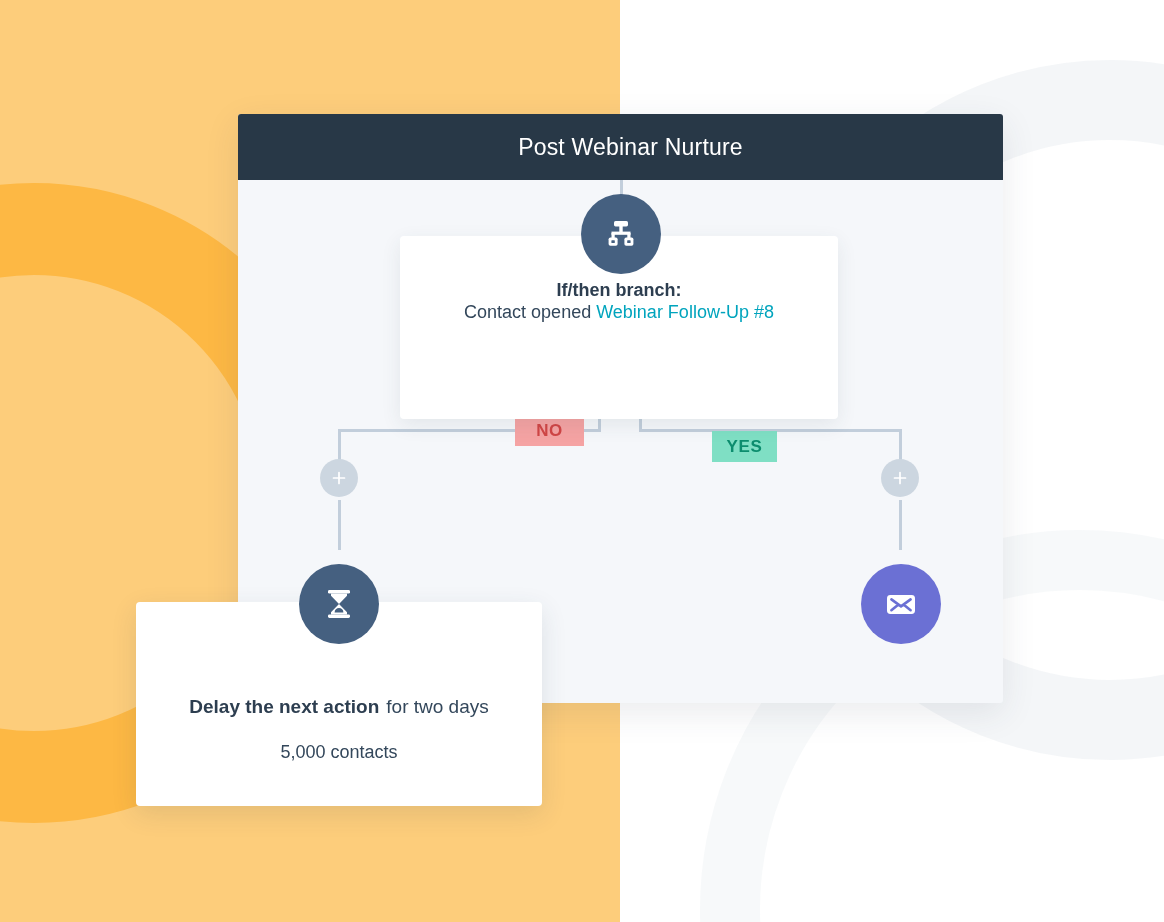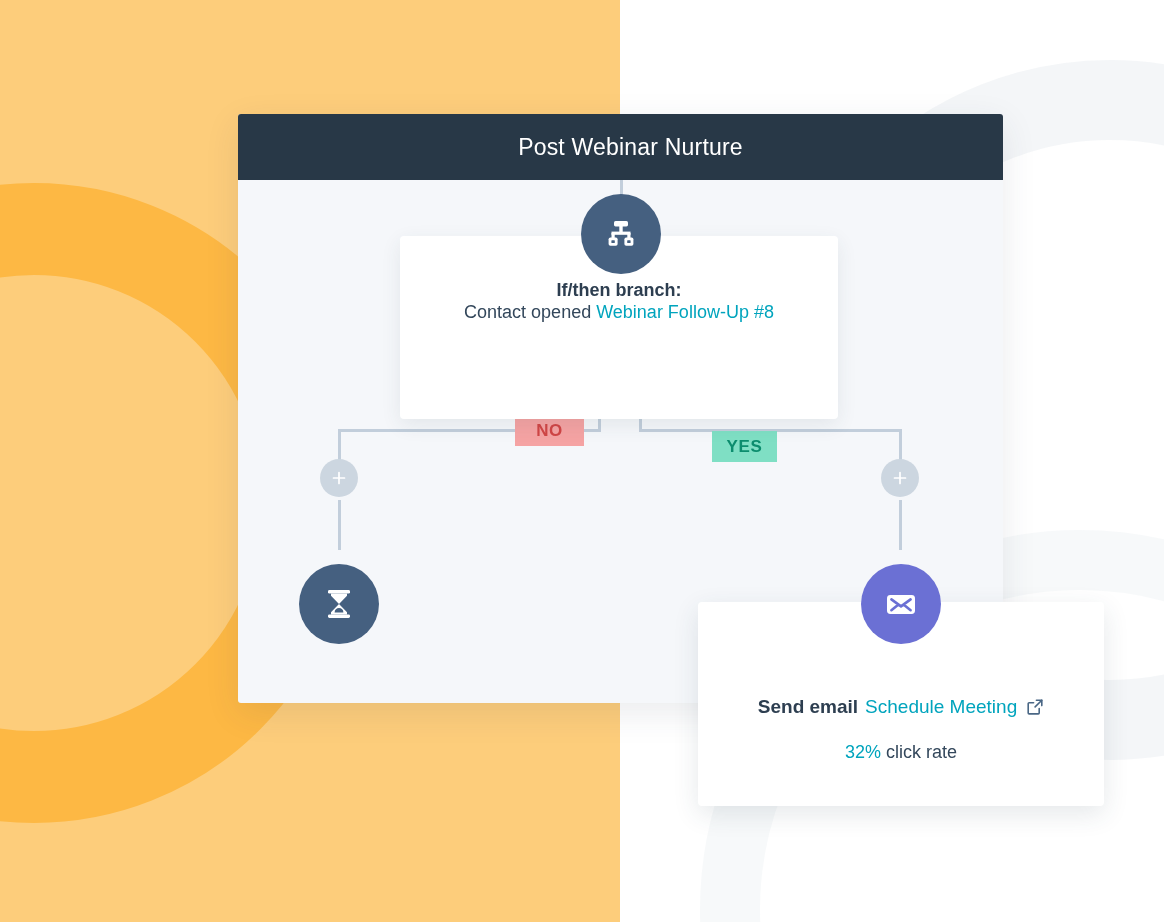--- a/index.html
+++ b/index.html
@@ -339,31 +339,22 @@
 
   <div class="icon-circle icon-email">
     <span>
       <svg width="40" height="40" viewBox="0 0 40 40">
         <rect x="6" y="11" width="28" height="19" rx="3.4" fill="#ffffff"></rect>
         <path d="M10.4 15.4 20 22.4l9.6-7M10.4 26.2l6.8-5.4M29.6 26.2l-6.8-5.4" stroke="#6b70d4" stroke-width="2.6" stroke-linecap="round" stroke-linejoin="round" fill="none"></path>
       </svg>
     </span>
   </div>
 
-
-  <div class="action-card card-email">
+  <div class="action-card card-delay">
     <div class="action-line1">
-      <span class="strong">Send email</span>
-        <span class="link-teal">Schedule Meeting</span>
-        <span class="ext-link-icon">
-        <svg width="18" height="18" viewBox="0 0 18 18">
-          <path d="M10.4 2.2h5.4v5.4" stroke="#4a6785" stroke-width="1.6" fill="none" stroke-linecap="round" stroke-linejoin="round"></path>
-          <path d="M15.8 2.2 9.1 8.9" stroke="#4a6785" stroke-width="1.6" fill="none" stroke-linecap="round"></path>
-          <path d="M13.2 10.6v4.4a.9.9 0 0 1-.9.9H3.1a.9.9 0 0 1-.9-.9V5.7a.9.9 0 0 1 .9-.9h4.5" stroke="#4a6785" stroke-width="1.6" fill="none" stroke-linecap="round" stroke-linejoin="round"></path>
-        </svg>
-      </span>
+      <span class="strong">Delay the next action</span>
+        <span> for two days</span>
     </div>
-    <div class="action-line2">
-      <span class="link-teal">32%</span><span> click rate</span>
-    </div>
-  </div>
+    <div class="action-line2">5,000 contacts</div>
+  </div>
+
 
 </div>
 
 </body></html>

